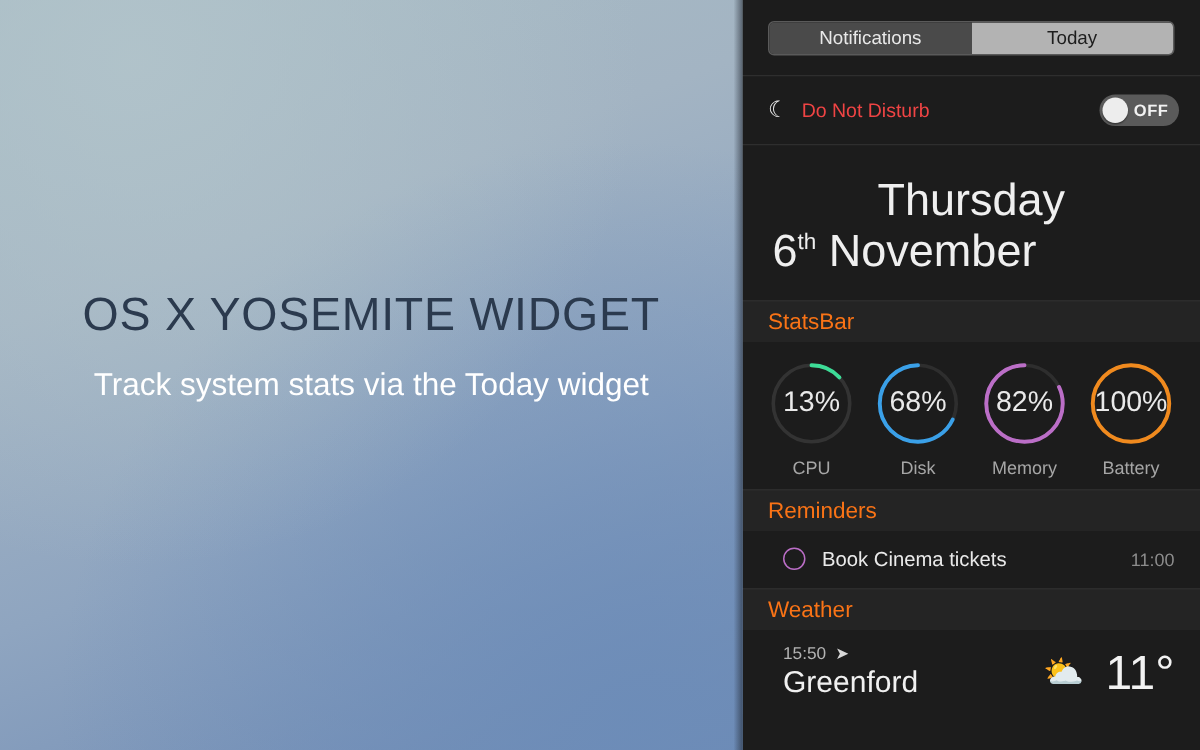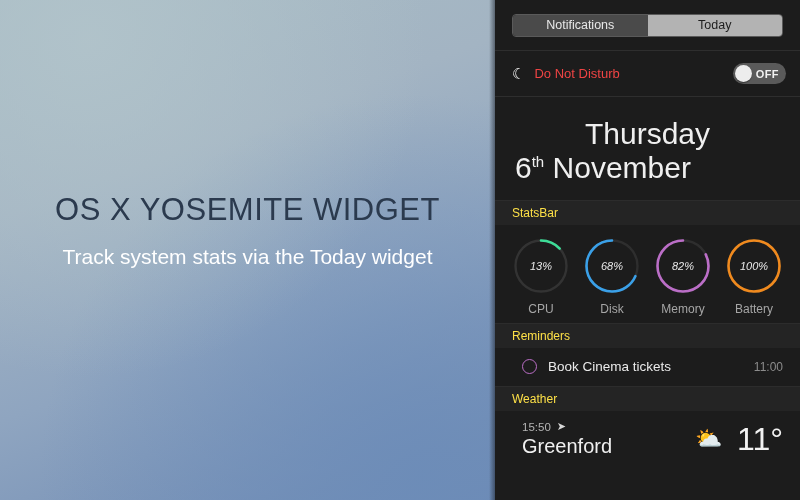--- a/index.html
+++ b/index.html
@@ -82,32 +82,32 @@
 
   
   .date-block{ padding:20px 20px 16px 20px; background:#1c1c1c; }
   .date-day{ font-size:30px; font-weight:300; color:#efefef; line-height:1.12;text-align:center; }
   .date-rest{ font-size:30px; font-weight:300; color:#efefef; line-height:1.12; }
   .ord{ font-size:15px; vertical-align:super; font-weight:300; }
 
   
   .sec-head{
     background:#242424; border-top:1px solid #2c2c2c;
-    padding:5px 0 5px 17px; font-size:12px; color:#fde047;
+    padding:5px 0 5px 17px; font-size:15px; color:#f97316;
   }
   .sec-body{ background:#1c1c1c; }
 
   
   .stats{ display:flex; justify-content:space-between; padding:11px 14px 7px 14px; }
   .stat{ width:64px; display:flex; flex-direction:column; align-items:center; }
   .ring{ position:relative; width:60px; height:60px; }
   .ring svg{ display:block; transform:rotate(-90deg); }
   .ring-val{
     position:absolute; inset:0; display:flex; align-items:center; justify-content:center;
-    font-size:11px; color:#e9e9e9; font-weight:400;font-style:italic;
+    font-size:19px; color:#e9e9e9; font-weight:400;
   }
   .stat-label{ margin-top:6px; font-size:12px; color:#a6a6a6; }
 
   
   .rem-row{ display:flex; align-items:center; padding:11px 17px 12px 27px; }
   .rem-circle{
     width:15px; height:15px; border-radius:50%;
     border:1.6px solid #bb6ec7; margin-right:11px; flex:none;
   }
   .rem-text{ font-size:13.5px; color:#eaeaea; flex:1; }

